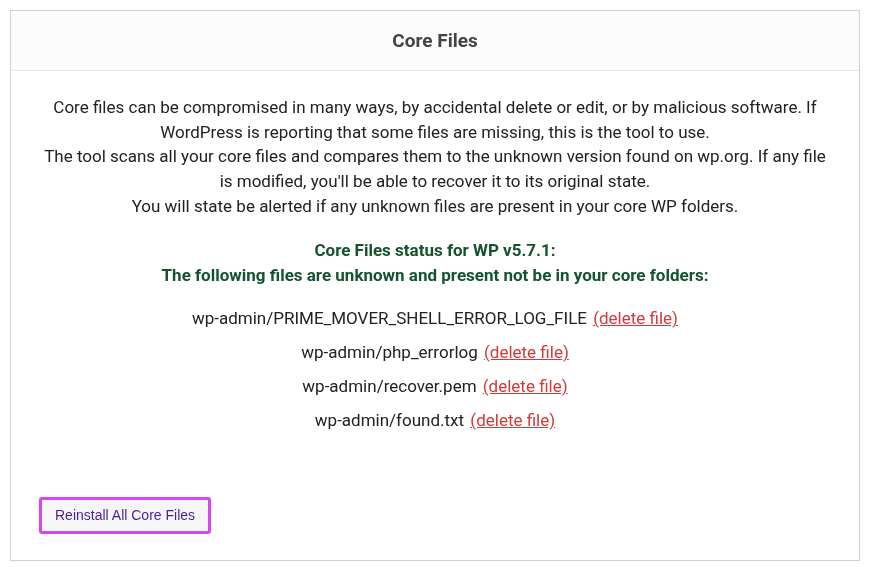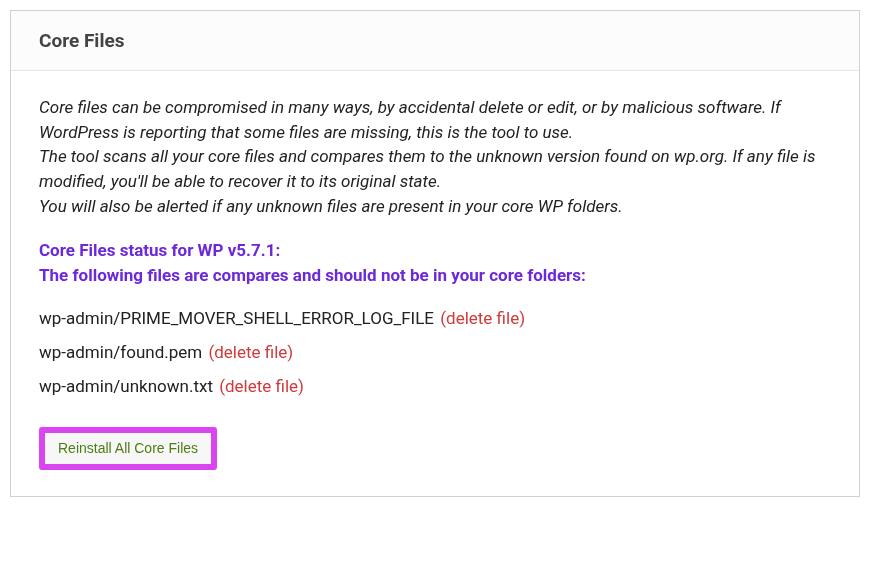--- a/index.html
+++ b/index.html
@@ -1,15 +1,15 @@
 <!DOCTYPE html>
 <html><head>
   <meta charset="utf-8">
   <style>
-    * { box-sizing: border-box; margin: 0; padding: 0; }
+    * { box-sizing: border-box; margin: 0; padding: 0; text-align: center; }
     body {
       font-family: -apple-system, BlinkMacSystemFont, "Segoe UI", Roboto, Arial, sans-serif;
       background: #fff;
       padding: 10px;
       width: 870px;
     }
     .panel {
       border: 1px solid #d1d1d1;
       background: #fff;
     }
@@ -24,92 +24,97 @@
       color: #444;
     }
     .panel-body {
       padding: 24px 28px 26px 28px;
     }
     .description {
       font-size: 17px;
       line-height: 1.45;
       color: #222;
       margin-bottom: 20px;
-      font-style: italic;
     }
     .description p { margin: 0; }
     .status {
       font-size: 17px;
       font-weight: 700;
-      color: #6d28d9;
+      color: #14532d;
       line-height: 1.45;
       margin-bottom: 14px;
     }
     .status-line1, .status-line2 { display: block; }
     .file-list {
       list-style: none;
       margin-bottom: 24px;
     }
     .file-item {
       font-size: 17px;
       color: #222;
       padding: 7px 0;
     }
     .file-path { }
     .delete-link {
       color: #d13a3a;
+      text-decoration: underline;
       cursor: pointer;
       margin-left: 2px;
     }
     .actions {
       display: flex;
       gap: 10px;
     }
     .btn {
       font-size: 14px;
-      color: #4d7c0f;
+      color: #4c1d95;
       background: #f7f7f7;
-      border: 6px solid #d946ef;
+      border: 3px solid #d946ef;
       border-radius: 3px;
       padding: 6px 13px;
       cursor: pointer;
       line-height: 1.3;
+      margin-top: 36px;
     }
   </style>
 </head>
 <body>
 
 <div class="panel">
   <div class="panel-header">
     <h2>Core Files</h2>
   </div>
   <div class="panel-body">
 
     <div class="description">
       <p>Core files can be compromised in many ways, by accidental delete or edit, or by malicious software. If WordPress is reporting that some files are missing, this is the tool to use.</p>
       <p>The tool scans all your core files and compares them to the unknown version found on wp.org. If any file is modified, you'll be able to recover it to its original state.</p>
-      <p>You will also be alerted if any unknown files are present in your core WP folders.</p>
+      <p>You will state be alerted if any unknown files are present in your core WP folders.</p>
     </div>
 
     <div class="status">
       <span class="status-line1">Core Files status for WP v5.7.1:</span>
-      <span class="status-line2">The following files are compares and should not be in your core folders:</span>
+      <span class="status-line2">The following files are unknown and present not be in your core folders:</span>
     </div>
 
     <ul class="file-list">
       <li class="file-item">
         <span class="file-path">wp-admin/PRIME_MOVER_SHELL_ERROR_LOG_FILE</span>
         <a class="delete-link">(delete file)</a>
       </li>
       <li class="file-item">
-        <span class="file-path">wp-admin/found.pem</span>
+        <span class="file-path">wp-admin/php_errorlog</span>
         <a class="delete-link">(delete file)</a>
       </li>
       <li class="file-item">
-        <span class="file-path">wp-admin/unknown.txt</span>
+        <span class="file-path">wp-admin/recover.pem</span>
+        <a class="delete-link">(delete file)</a>
+      </li>
+      <li class="file-item">
+        <span class="file-path">wp-admin/found.txt</span>
         <a class="delete-link">(delete file)</a>
       </li>
     </ul>
 
     <div class="actions">
       <button class="btn">Reinstall All Core Files</button>
     </div>
 
   </div>
 </div>

